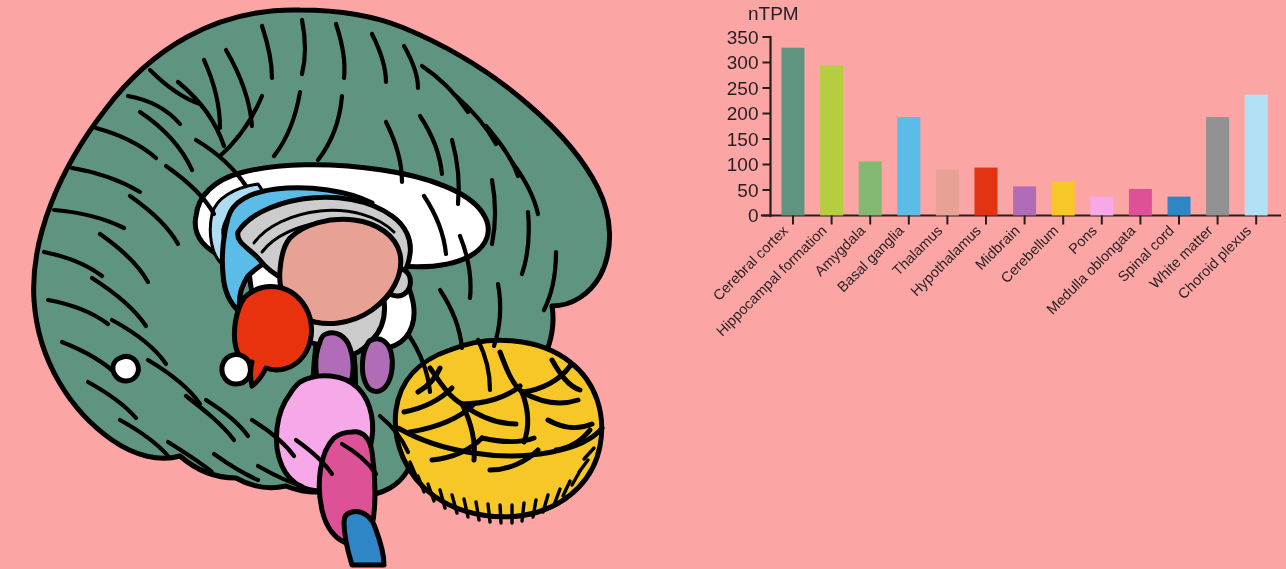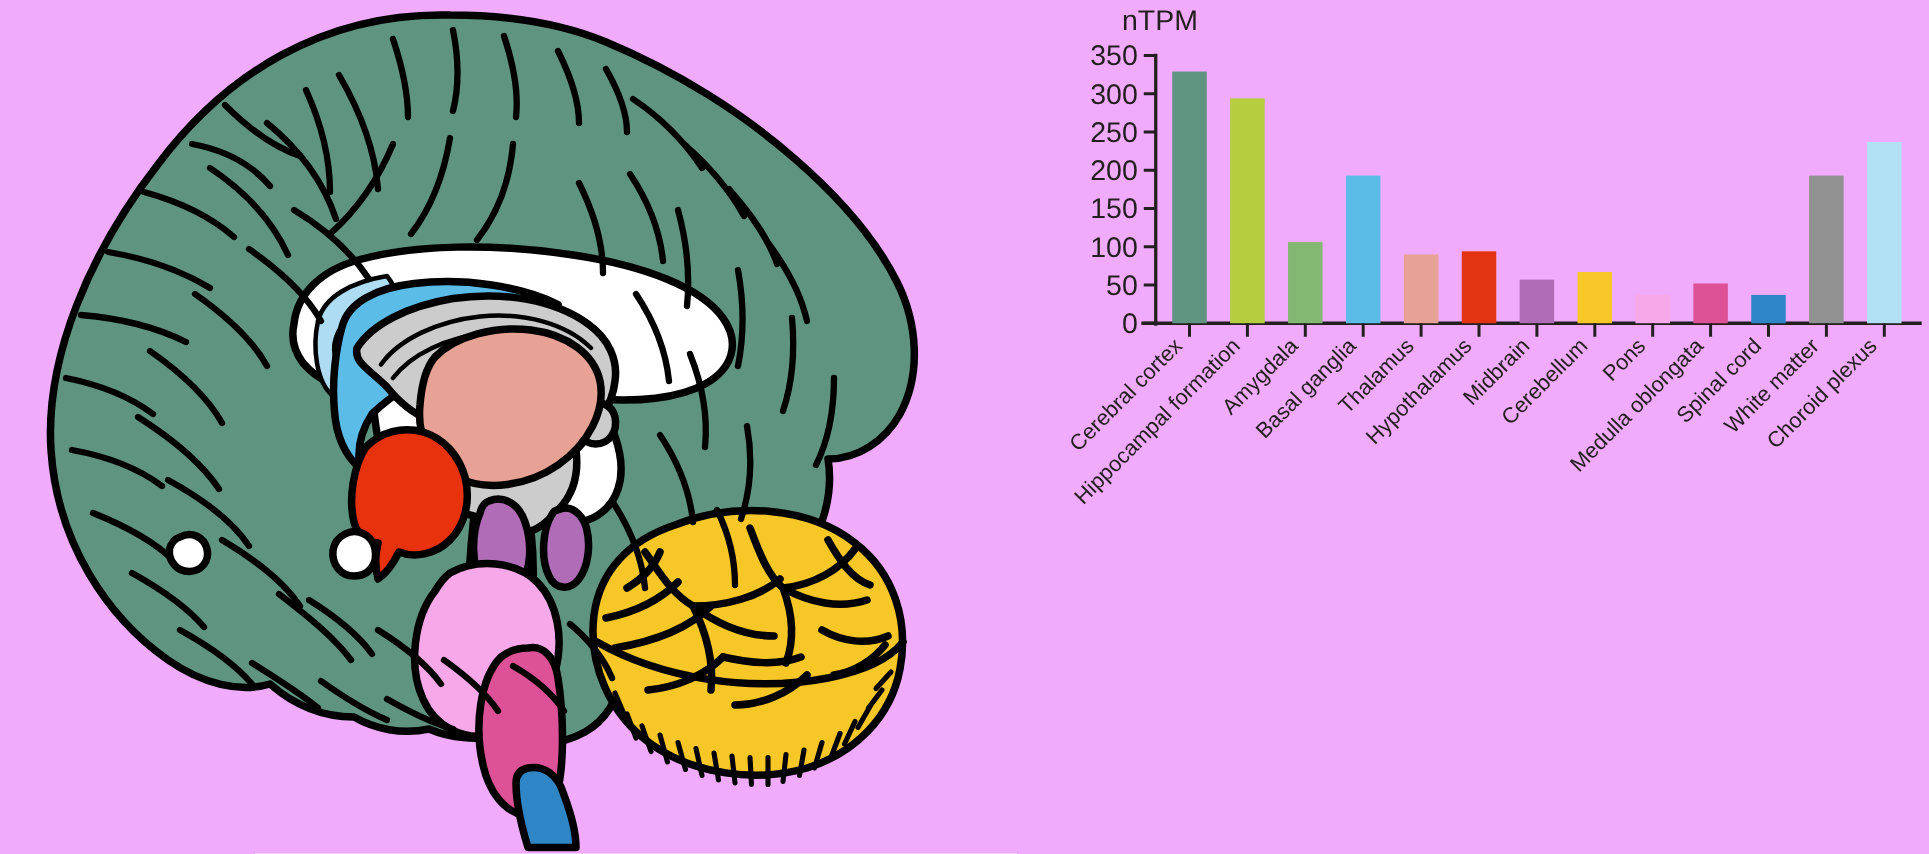--- a/index.html
+++ b/index.html
@@ -1,17 +1,17 @@
 <!DOCTYPE html>
 <html><head>
 <meta charset="utf-8">
 <style>
   html,body{margin:0;padding:0;background:#ffffff;}
   body{width:1286px;height:569px;overflow:hidden;font-family:"Liberation Sans",sans-serif;}
-  #page{position:relative;width:1286px;height:569px;background:#f0abfc;}
+  #page{position:relative;width:1286px;height:569px;background:#fca5a5;}
 
   
   #brain-pane{position:absolute;left:0;top:0;width:660px;height:569px;}
   #brain-svg{display:block;width:660px;height:569px;}
 
   
   #chart-pane{position:absolute;left:700px;top:0;width:586px;height:569px;}
   #chart-svg{display:block;width:586px;height:569px;}
 
   .axis-line{stroke:#231f20;stroke-width:2.2;fill:none;stroke-linecap:square;}

